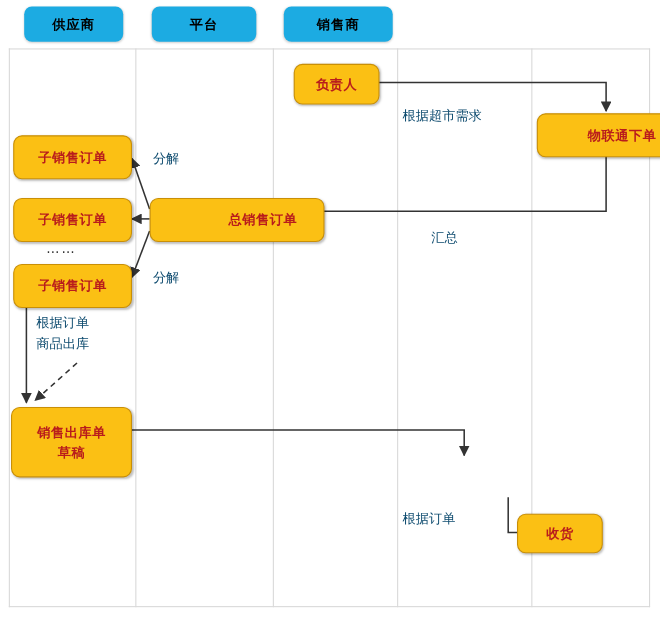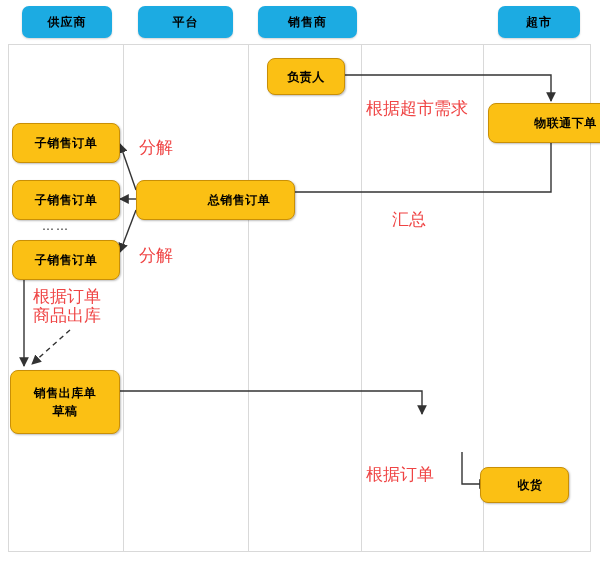--- a/index.html
+++ b/index.html
@@ -28,32 +28,31 @@
     display:flex;align-items:center;justify-content:center;
     letter-spacing:1px;
     box-shadow:0 1px 2px rgba(0,0,0,.18);
   }
   
   .box{
     position:absolute;
     background:#fbc014;
     border:1.5px solid #c98f06;
     border-radius:8px;
-    color:#000000;font-weight:bold;font-size:12px;
+    color:#b91c1c;font-weight:bold;font-size:12px;
     display:flex;flex-direction:column;align-items:center;justify-content:center;
     text-align:center;line-height:1.5;
     box-shadow:1px 1px 2px rgba(0,0,0,.25);
     letter-spacing:.5px;
   }
   .box span{display:block;}
   
   .lbl{
-    position:absolute;color:#ef4444;font-size:17px;white-space:nowrap;
+    position:absolute;color:#0c4a6e;font-size:12px;white-space:nowrap;
     line-height:1.55;
-    font-family:Liberation Serif, serif;
   }
   .dots{
     position:absolute;color:#333;font-size:12px;letter-spacing:2px;
   }
   svg.wires{position:absolute;left:0;top:0;width:600px;height:563px;pointer-events:none;}
 </style>
 </head>
 <body>
 
 <div id="canvas">
@@ -63,21 +62,20 @@
   <div class="lane-line" style="left:8px;"></div>
   <div class="lane-line" style="left:123px;"></div>
   <div class="lane-line" style="left:248px;"></div>
   <div class="lane-line" style="left:361px;"></div>
   <div class="lane-line" style="left:483px;"></div>
   <div class="lane-line" style="left:590px;"></div>
 
   <div class="hdr" style="left:22px;width:90px;">供应商</div>
   <div class="hdr" style="left:138px;width:95px;">平台</div>
   <div class="hdr" style="left:258px;width:99px;">销售商</div>
-  <div class="hdr" style="left:498px;width:82px;">超市</div>
 
   <svg class="wires">
     <defs>
       <marker id="arrow" viewBox="0 0 10 10" refX="9" refY="5" markerWidth="7" markerHeight="7" orient="auto-start-reverse">
         <path d="M 0 0 L 10 5 L 0 10 z" fill="#333333"></path>
       </marker>
     </defs>
 
     <g>
       <path d="M 342 75 L 551 75 L 551 101" stroke="#333333" stroke-width="1.4" fill="none" marker-end="url(#arrow)"></path>
@@ -139,21 +137,21 @@
   <div class="box" style="left:12px;top:240px;width:106px;height:38px;">
     <span>子销售订单</span>
   </div>
 
   <div class="box" style="left:10px;top:370px;width:108px;height:62px;">
     <span>销售出库单</span>
     <span>草稿</span>
   </div>
 
 
-  <div class="box" style="left:480px;top:467px;width:76px;height:34px;padding-left:11px;">
+  <div class="box" style="left:470px;top:467px;width:76px;height:34px;">
     <span>收货</span>
   </div>
 
   <div class="lbl" style="left:366px;top:96px;">根据超市需求</div>
 
   <div class="lbl" style="left:392px;top:207px;">汇总</div>
 
   <div class="lbl" style="left:139px;top:135px;">分解</div>
 
   <div class="lbl" style="left:139px;top:243px;">分解</div>

